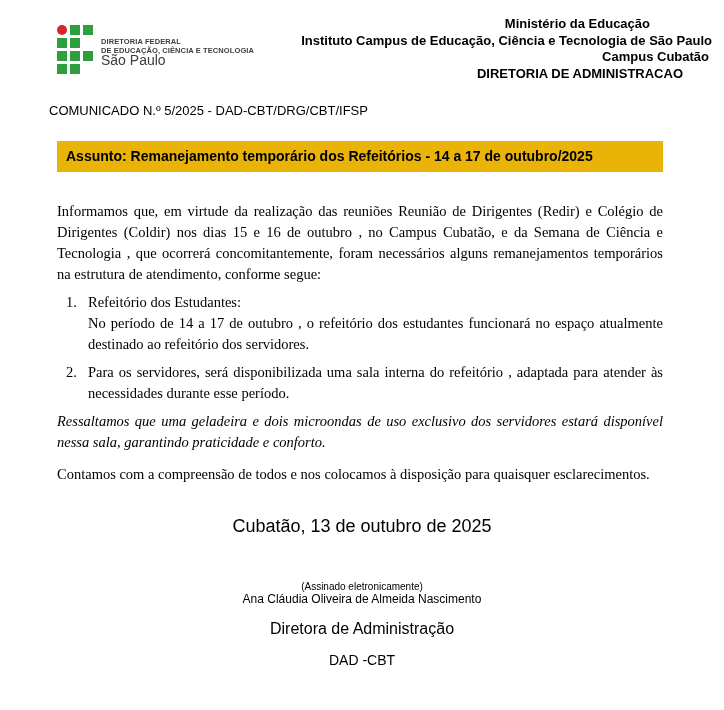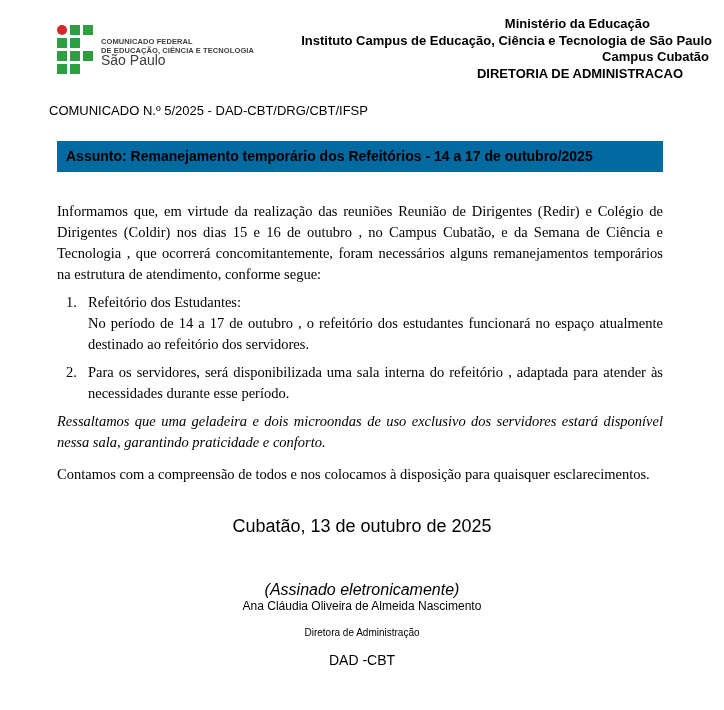--- a/index.html
+++ b/index.html
@@ -37,21 +37,21 @@
     padding-top:2px;
   }
   .org-line-1 { padding-right:62px; }
   .org-line-4 { padding-right:3px; }
   .org-line-5 { padding-right:29px; }
   
   .comunicado { margin:21px 0 0 49px; font-size:13px; }
   
   .subject-bar {
     margin:23px 61px 0 57px;
-    background:#0369a1;
+    background:#eab308;
     padding:7px 9px 8px 9px;
     font-weight:bold;
     font-size:14px;
   }
   
   .body-text {
     margin:29px 61px 0 57px;
     font-family:"Liberation Serif", serif;
     font-size:14.5px;
     line-height:21px;
@@ -63,23 +63,23 @@
   .list-item { display:flex; margin:7px 0 0 9px; }
   .list-num { width:22px; flex:none; }
   .list-content { flex:1; }
   .list-title { text-align:left; }
   .item-text { text-align:justify; }
   .para-after-list { margin-top:7px;font-style:italic; }
   .para-last { margin-top:11px; }
   
   .footer { text-align:center; }
   .date-line { margin-top:31px; font-size:18px; }
-  .signed-note { margin-top:44px; font-size:16px; font-style:italic; }
+  .signed-note { margin-top:44px; font-size:10px; }
   .sig-name { font-size:12px; }
-  .sig-role { margin-top:14px; font-size:10px; }
+  .sig-role { margin-top:14px; font-size:16px; }
   .sig-unit { margin-top:14px; font-size:14px; }
 </style>
 </head>
 <body>
 
 <div class="page">
 
   <div class="header">
     <div class="logo-wrap">
       <div class="logo-grid">
@@ -90,21 +90,21 @@
         <div class="cell"></div>
         <div class="cell empty"></div>
         <div class="cell"></div>
         <div class="cell"></div>
         <div class="cell"></div>
         <div class="cell"></div>
         <div class="cell"></div>
         <div class="cell empty"></div>
       </div>
       <div class="logo-text">
-        <div class="logo-line-bold">COMUNICADO FEDERAL</div>
+        <div class="logo-line-bold">DIRETORIA FEDERAL</div>
         <div class="logo-line-bold">DE EDUCAÇÃO, CIÊNCIA E TECNOLOGIA</div>
         <div class="logo-line-reg">São Paulo</div>
       </div>
     </div>
     <div class="org-block">
       <div class="org-line-1">Ministério da Educação</div>
       <div>Instituto Campus de Educação, Ciência e Tecnologia de São Paulo</div>
       <div class="org-line-4">Campus Cubatão</div>
       <div class="org-line-5">DIRETORIA DE ADMINISTRACAO</div>
     </div>

